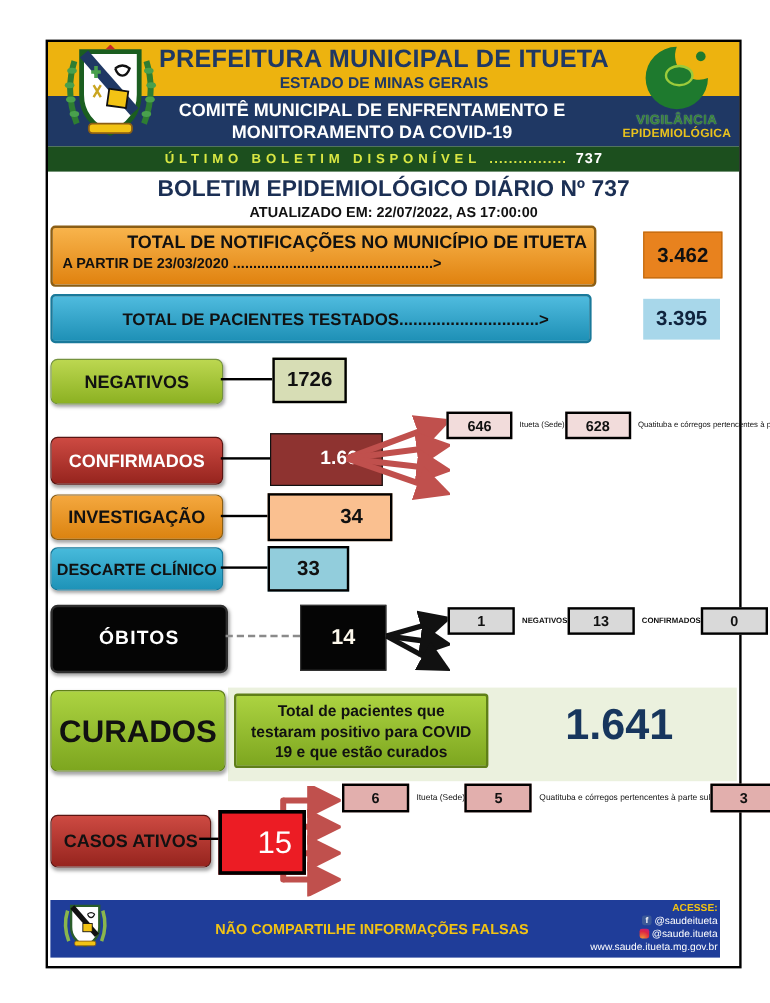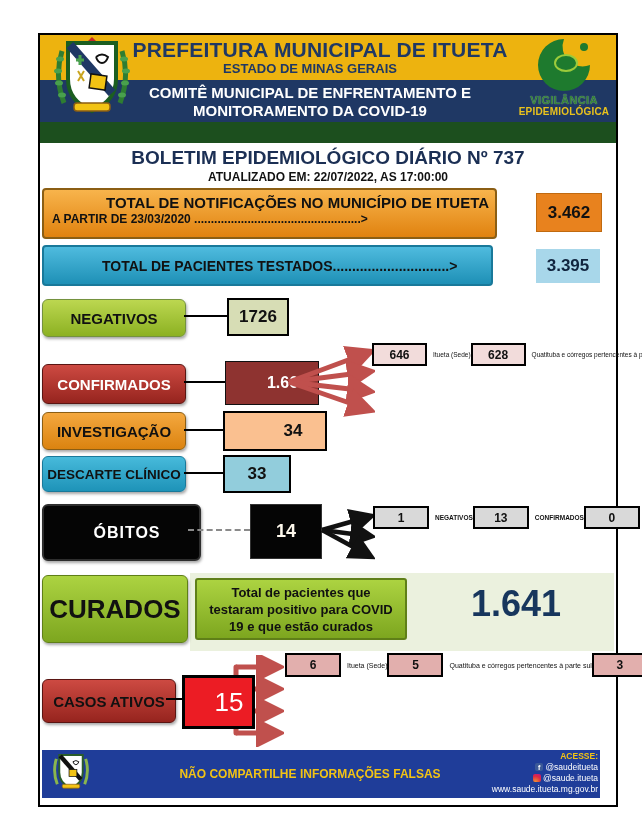--- a/index.html
+++ b/index.html
@@ -5,21 +5,21 @@
   html,body{margin:0;padding:0;background:#fff;}
   body{width:642px;height:836px;position:relative;font-family:"Liberation Sans",sans-serif;}
   #board{position:absolute;left:38px;top:33px;width:576px;height:770px;border:2px solid #000;background:#fff;}
   .abs{position:absolute;}
   .flexc{display:flex;align-items:center;justify-content:center;}
   
   .bar-yellow{left:0;top:0;width:576px;height:45px;background:#EDB30F;}
   .bar-navy{left:0;top:45px;width:576px;height:42px;background:#1F3864;}
   .bar-green{left:0;top:87px;width:576px;height:21px;background:#1C4F1E;}
   .hdr-title{left:70px;top:3px;width:420px;text-align:center;font-size:21px;font-weight:bold;color:#1F3864;letter-spacing:.2px;}
-  .hdr-sub{left:60px;top:26px;width:420px;text-align:center;font-size:13px;font-weight:bold;color:#1F3864;}
+  .hdr-sub{left:70px;top:26px;width:420px;text-align:center;font-size:13px;font-weight:bold;color:#1F3864;}
   .committee{left:70px;top:49px;width:400px;text-align:center;font-size:15px;font-weight:bold;color:#fff;line-height:18px;}
   .lastb{left:0;top:90px;width:560px;text-align:center;font-size:11px;font-weight:bold;color:#D9E743;letter-spacing:4px;}
   .lastb .dots{letter-spacing:1px;}
   .lastb .num{color:#fff;font-size:12px;letter-spacing:1px;}
   
   .vig{right:2px;top:2px;width:100px;text-align:center;}
   .vig .l1{font-size:11px;font-weight:bold;color:#37823B;letter-spacing:.4px;line-height:11px;text-shadow:0 0 1px #9bc79d;}
   .vig .l2{font-size:10px;font-weight:bold;color:#E9C21D;letter-spacing:.2px;line-height:11px;}
   
   .btitle{left:0;top:112px;width:576px;text-align:center;font-size:19px;font-weight:bold;color:#1B2F54;}
@@ -30,21 +30,21 @@
   .obar .l2{display:block;margin:1px 0 0 8px;font-size:12px;font-weight:bold;}
   .oval{left:496px;top:158px;width:64px;height:37px;background:#E8821E;border:1px solid #C06A10;font-size:17px;color:#111;}
   .tbar{left:2px;top:210px;width:451px;height:41px;background:linear-gradient(#4FBBDE,#1E90B6);border:2px solid #19799A;border-radius:4px;font-size:14px;font-weight:bold;color:#111;justify-content:flex-start;padding-left:58px;box-sizing:border-box;}
   .tval{left:496px;top:214px;width:64px;height:34px;background:#A8D7EA;font-size:17px;color:#10243E;}
   
   .pill{border-radius:6px;box-shadow:1px 2px 3px rgba(0,0,0,.35);font-weight:bold;}
   .p-neg{left:2px;top:264px;width:142px;height:36px;background:linear-gradient(#BCD750,#8CB122);border:1.5px solid #74923E;font-size:15px;color:#111;}
   .p-conf{left:2px;top:329px;width:142px;height:38px;background:linear-gradient(#CD4A42,#96241E);border:1.5px solid #5A1512;font-size:15px;color:#fff;}
   .p-inv{left:2px;top:377px;width:142px;height:36px;background:linear-gradient(#F4A83F,#DB8310);border:1.5px solid #8B5E14;font-size:15px;color:#111;}
   .p-desc{left:2px;top:421px;width:142px;height:34px;background:linear-gradient(#47BADB,#1E93B8);border:1.5px solid #19799A;font-size:13.5px;color:#111;}
-  .p-obit{left:2px;top:469px;width:144px;height:53px;background:#050505;border:2px solid #2e2e2e;font-size:16px;color:#fff;letter-spacing:1px;padding-left:11px;}
+  .p-obit{left:2px;top:469px;width:144px;height:53px;background:#050505;border:2px solid #2e2e2e;font-size:16px;color:#fff;letter-spacing:1px;}
   .p-cur{left:2px;top:540px;width:144px;height:66px;background:linear-gradient(#ACD341,#7DA61F);border:1.5px solid #5F7F18;font-size:26px;color:#111;}
   .p-ativ{left:2px;top:644px;width:132px;height:42px;background:linear-gradient(#CD4A42,#96241E);border:1.5px solid #5A1512;font-size:15px;color:#111;}
   
   .v-neg{left:187px;top:263px;width:58px;height:34px;background:#D7DDB5;border:2px solid #000;font-size:17px;color:#111;}
   .v-conf{left:185px;top:326px;width:62px;height:42px;background:#8E3330;border:1.5px solid #111;font-size:16px;color:#fff;padding-left:30px;}
   .v-inv{left:183px;top:376px;width:64px;height:36px;background:#FAC090;border:2px solid #000;font-size:17px;color:#111;}
   .v-desc{left:183px;top:420px;width:64px;height:34px;background:#92CDDC;border:2px solid #000;font-size:17px;color:#111;}
   .v-obit{left:210px;top:469px;width:70px;height:53px;background:#050505;border:1.5px solid #333;font-size:18px;color:#fdf8ec;}
   .v-ativ{left:142px;top:640px;width:46px;height:48px;background:#EC1C24;border:3px solid #000;font-size:26px;color:#fff;z-index:3;}
   
@@ -82,20 +82,25 @@
 
   <div class="abs bar-yellow"></div>
   <div class="abs bar-navy"></div>
   <div class="abs bar-green"></div>
 
   <div class="abs hdr-title">PREFEITURA MUNICIPAL DE ITUETA</div>
   <div class="abs hdr-sub">ESTADO DE MINAS GERAIS</div>
   <div class="abs committee">
     <span>COMITÊ MUNICIPAL DE ENFRENTAMENTO E</span><br>
     <span>MONITORAMENTO DA COVID-19</span>
+  </div>
+  <div class="abs lastb">
+    <span>ÚLTIMO BOLETIM DISPONÍVEL</span>
+    <span class="dots">................</span>
+    <span class="num">737</span>
   </div>
 
   <div class="abs" style="left:12px;top:2px;width:80px;height:90px;z-index:2;">
     <svg width="80" height="90" viewBox="0 0 80 90">
       <path d="M10,14 Q2,40 12,66" stroke="#2e7d32" stroke-width="5" fill="none"></path>
       <path d="M70,14 Q78,40 68,66" stroke="#2e7d32" stroke-width="5" fill="none"></path>
       <ellipse cx="8" cy="22" rx="4" ry="2.5" fill="#49a04d"></ellipse>
         <ellipse cx="6" cy="34" rx="4" ry="2.5" fill="#49a04d"></ellipse>
       <ellipse cx="7" cy="46" rx="4" ry="2.5" fill="#49a04d"></ellipse>
         <ellipse cx="10" cy="58" rx="4" ry="2.5" fill="#49a04d"></ellipse>

